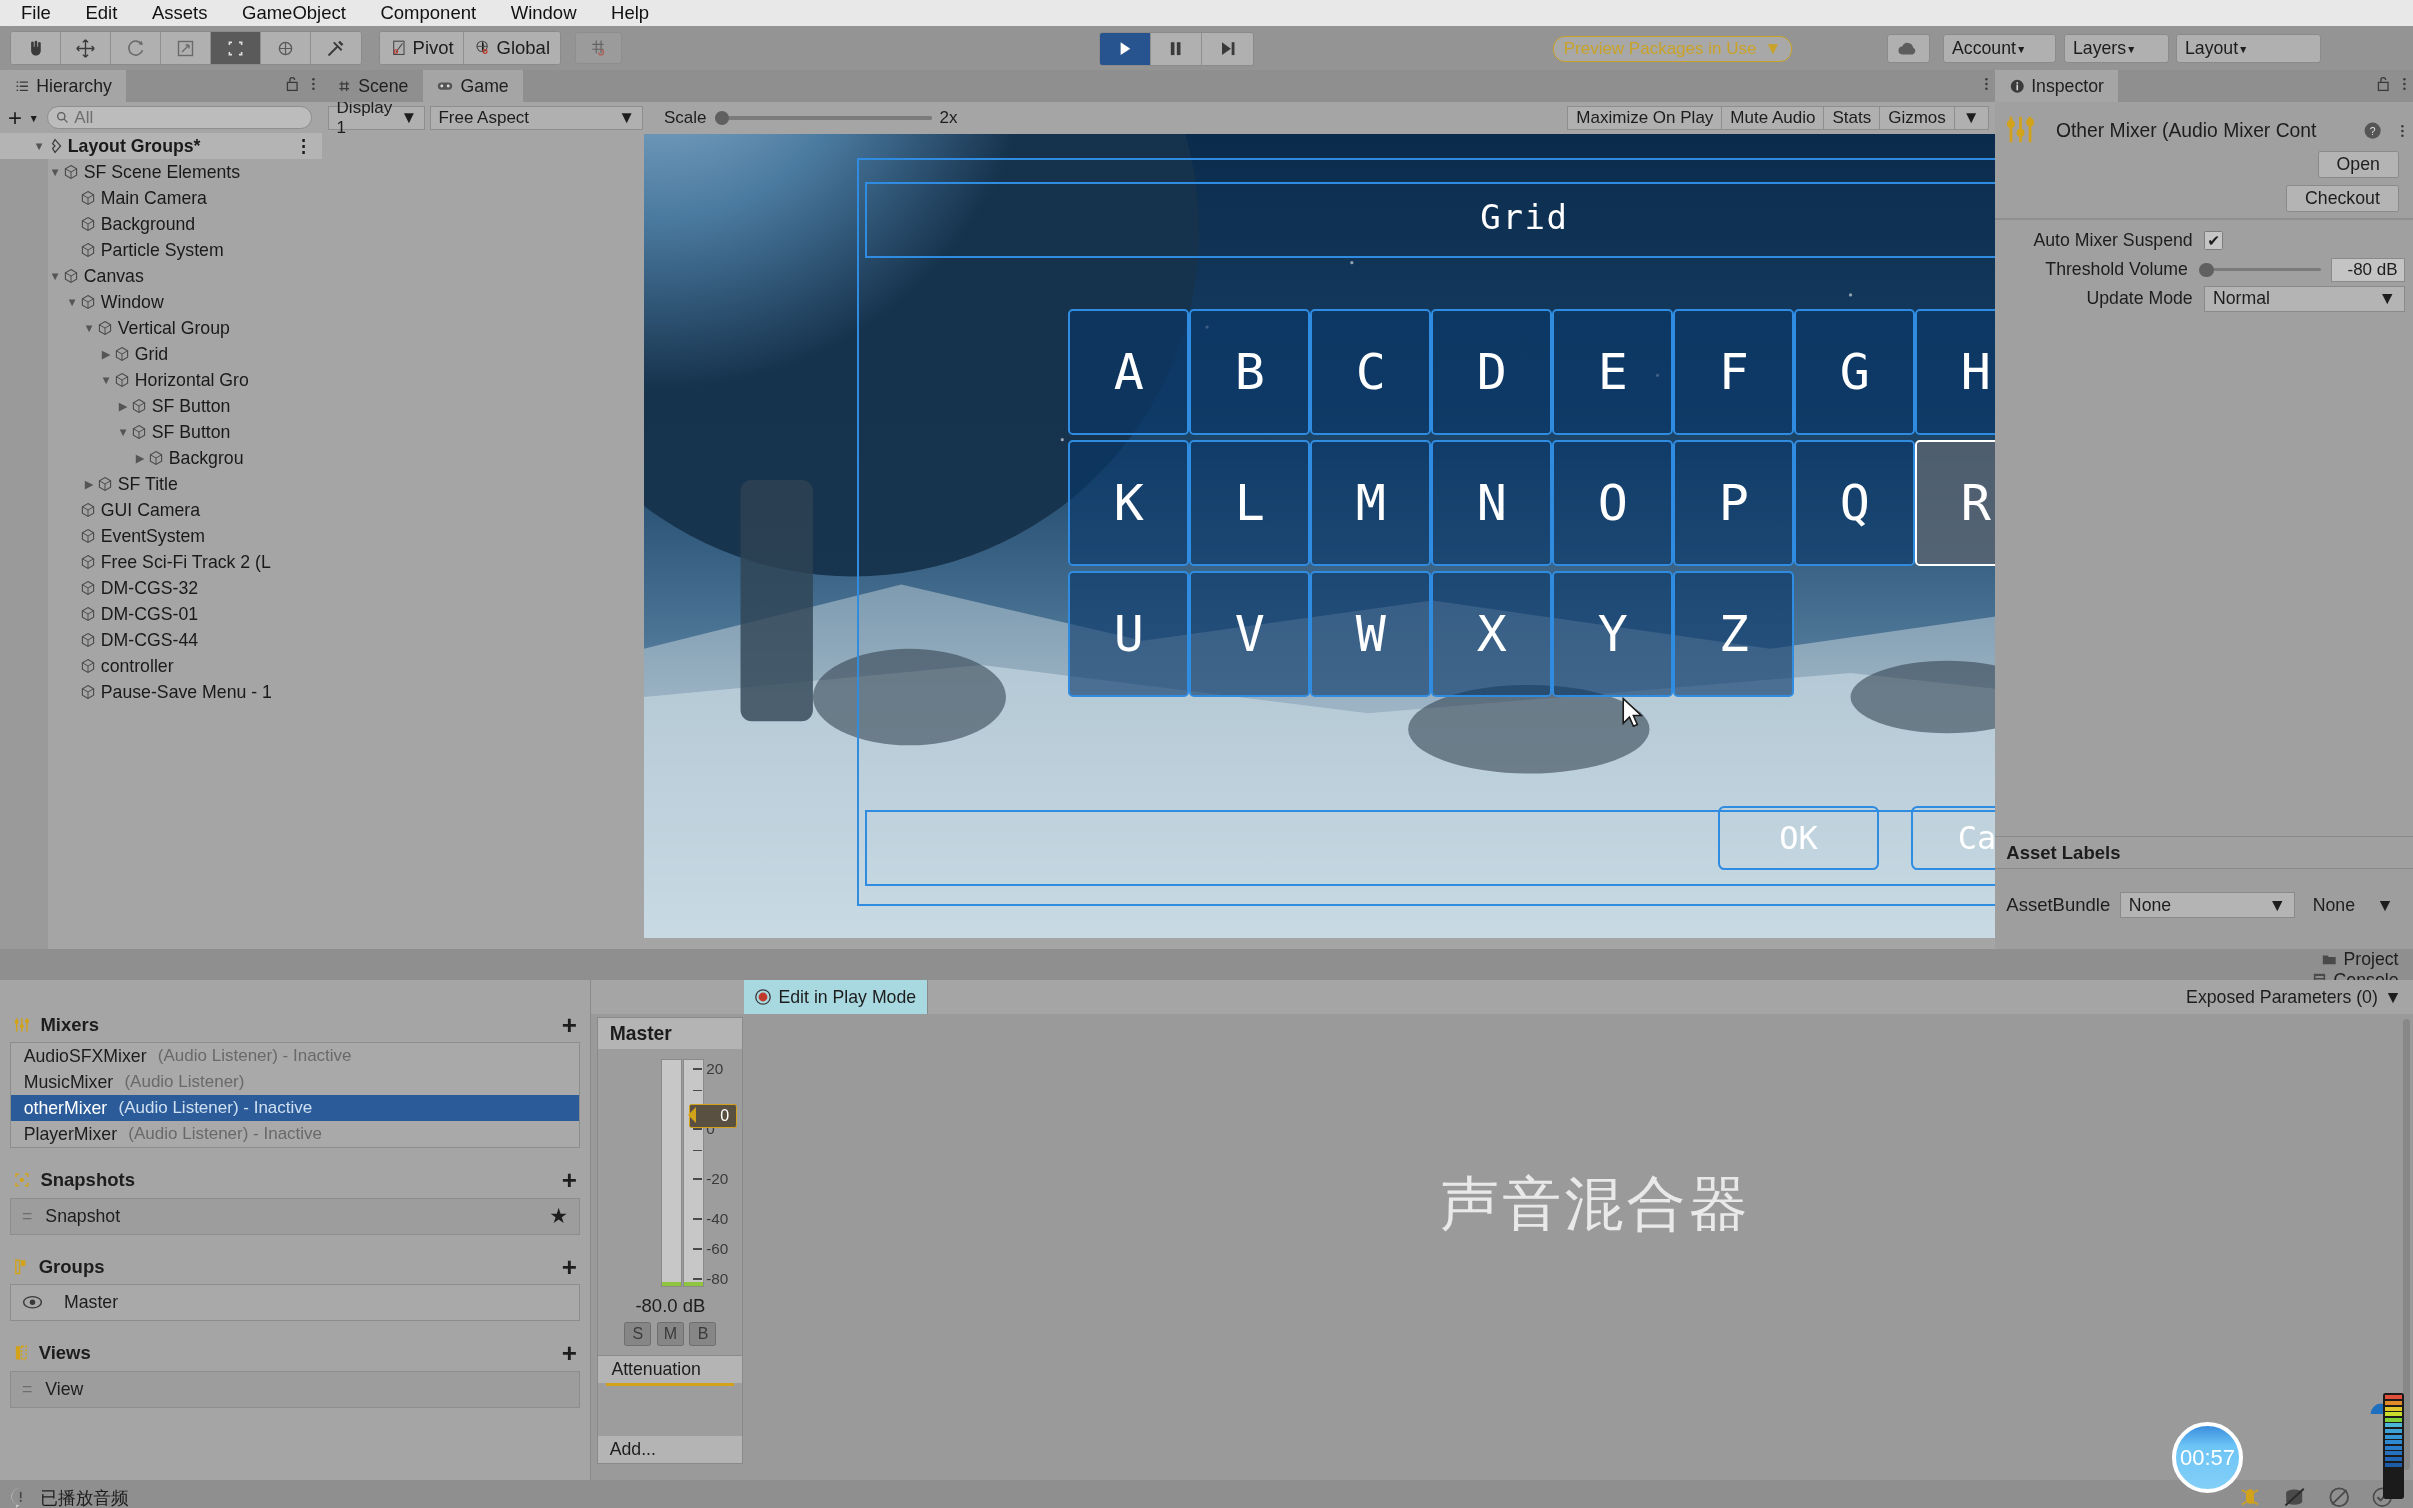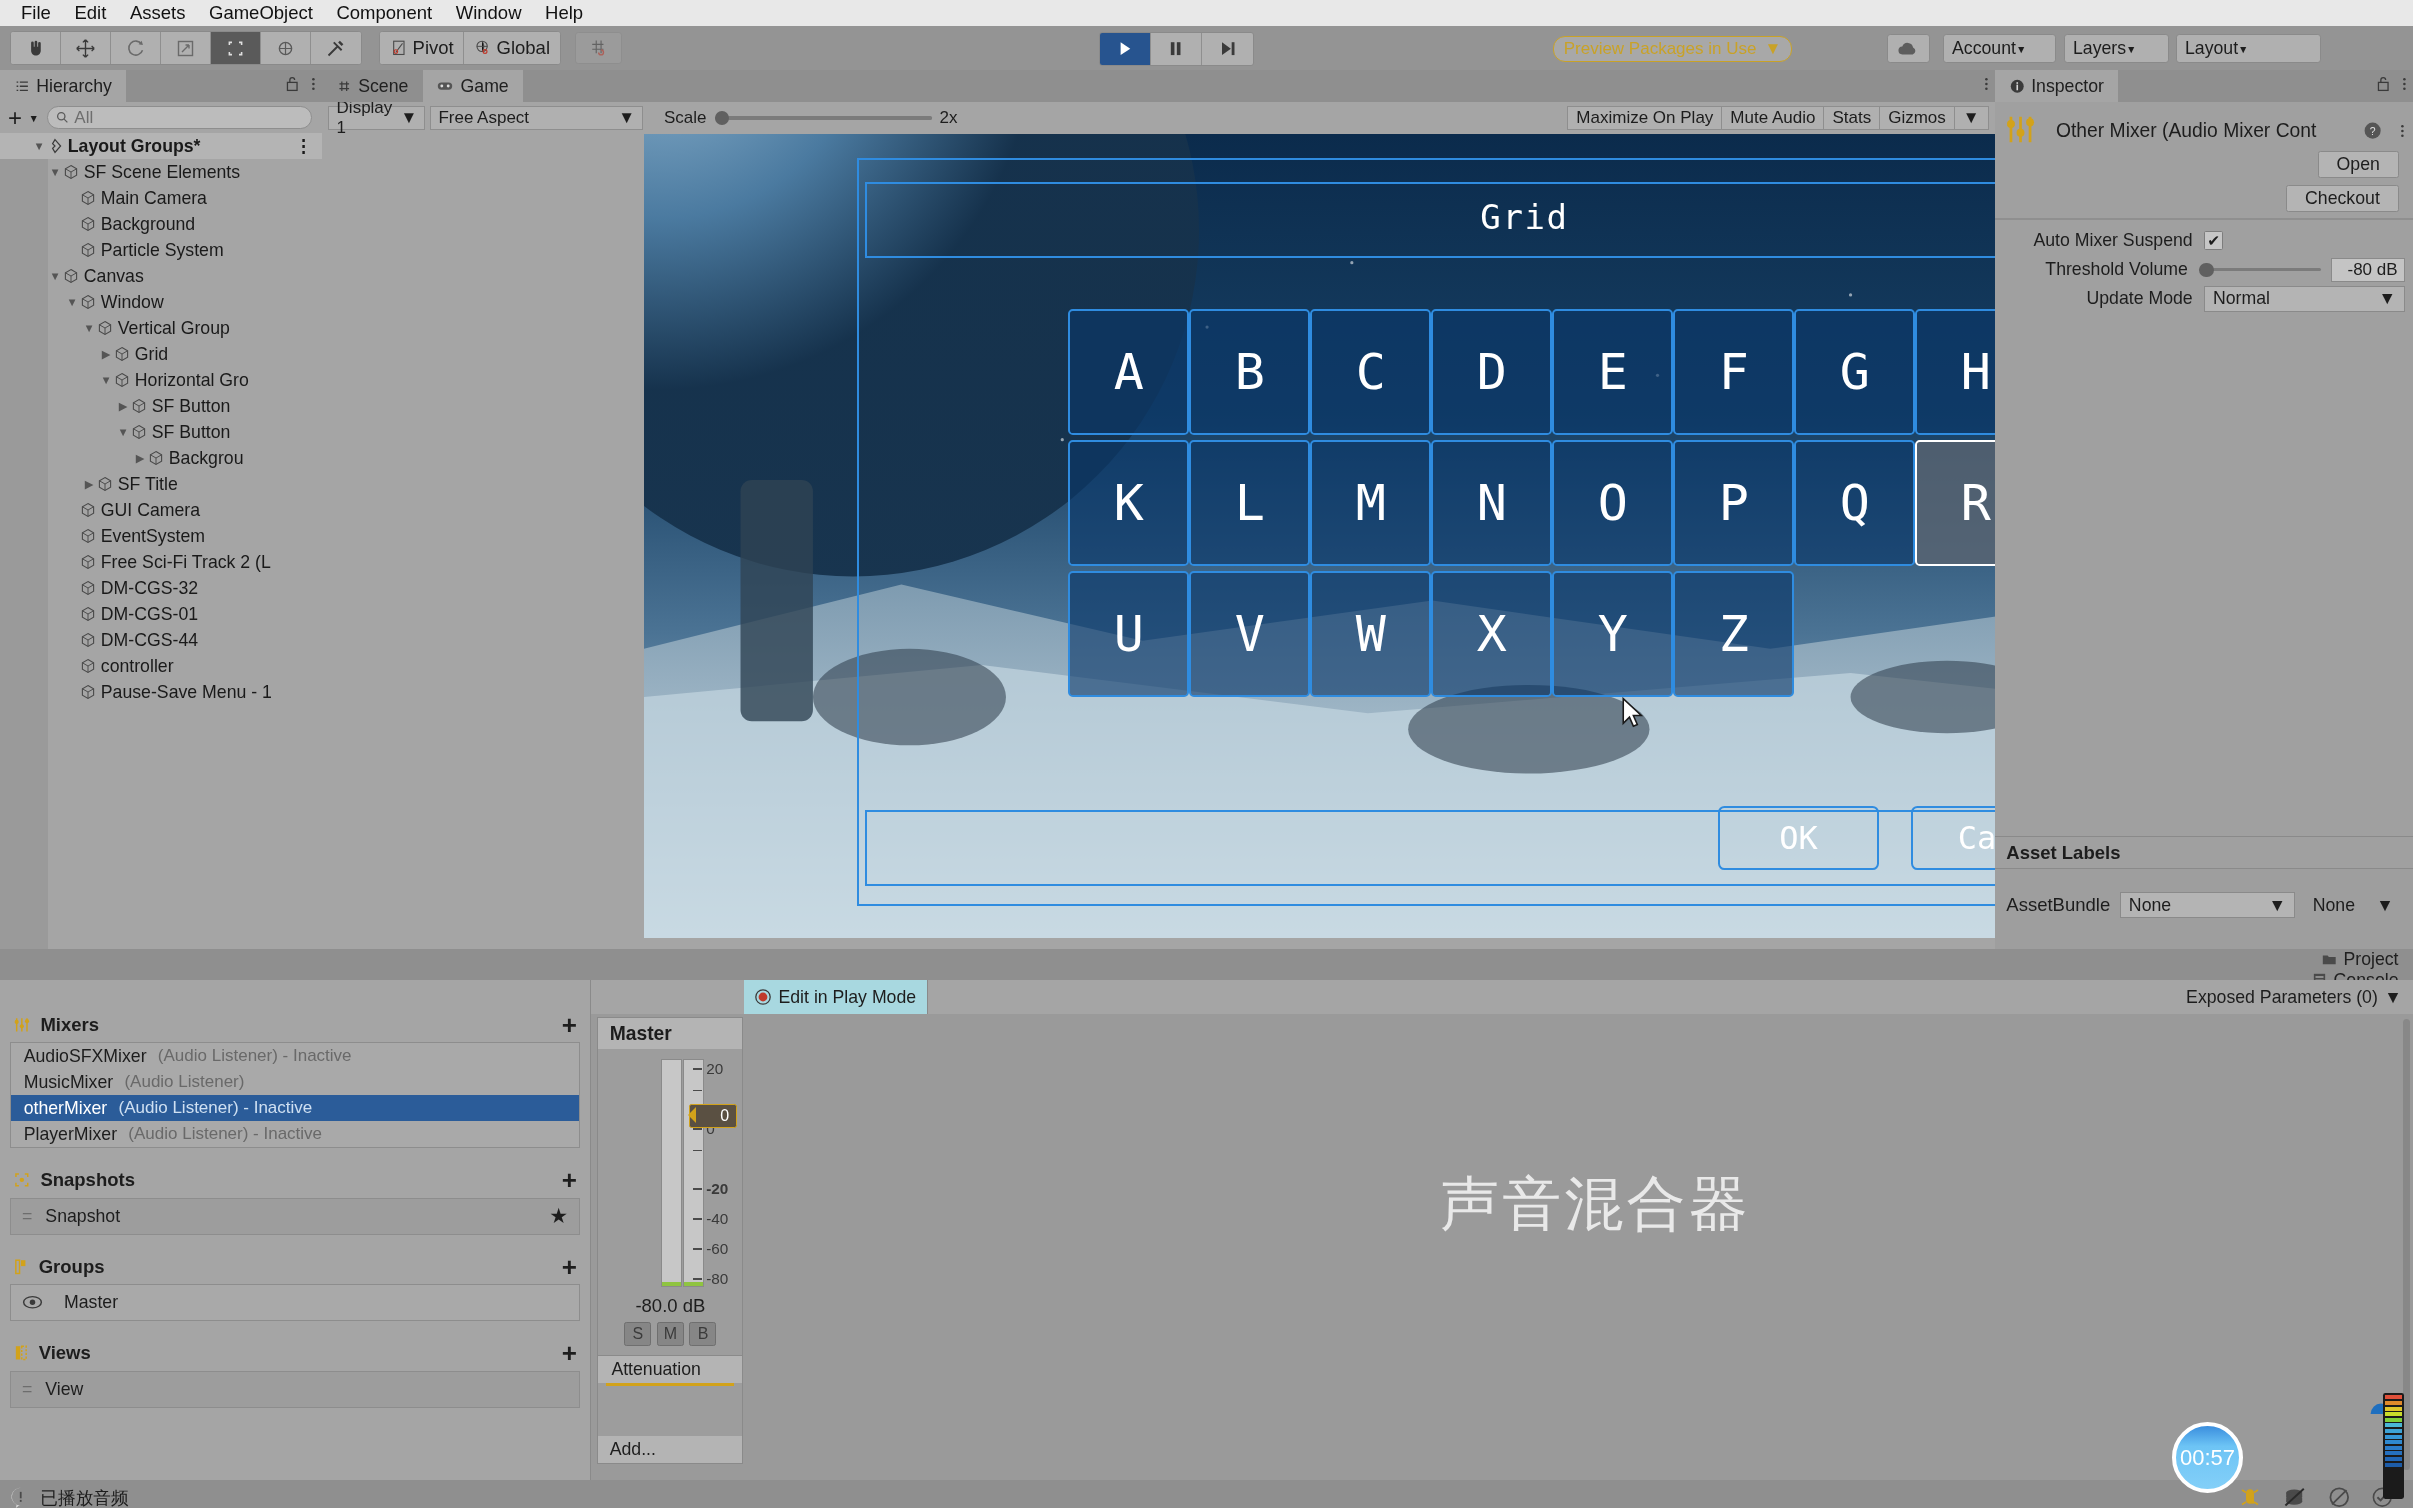--- a/index.html
+++ b/index.html
@@ -1,21 +1,21 @@
 <!DOCTYPE html>
 <html><head>
 <meta charset="utf-8">
 <style>
   * { box-sizing: border-box; margin:0; padding:0; }
   html,body { width:2413px; height:1508px; overflow:hidden; background:#9a9a9a;
     font-family:"Liberation Sans", sans-serif; font-size:18.5px; color:#1d1d1d; }
 
   
   .menubar { height:26px; background:#e8e8e8; display:flex; align-items:center;
-    padding-left:9.7px; gap:1px; }
+    padding-left:9.7px; gap:12px; }
   .menubar .mi { padding:0 11.3px; font-size:18.5px; color:#111; line-height:26px; }
 
   
   .toolbar { height:44px; background:#949494; display:flex; align-items:center;
     padding:0 9.7px; position:relative; }
   .tgroup { display:flex; background:#b0b0b0; border-radius:3.2px; overflow:hidden;
     border:0.8px solid #8a8a8a; }
   .tbtn { width:50px; height:32px; display:flex; align-items:center; justify-content:center;
     border-right:0.8px solid #8f8f8f; background:#b0b0b0; }
   .tbtn:last-child { border-right:none; }
@@ -998,21 +998,21 @@
                 <span></span>
               </div>
               <div class="tick" style="top: 66px;">
                 <i></i>
                 <span>0</span>
               </div>
               <div class="tick" style="top: 96px;">
                 <i></i>
                 <span></span>
               </div>
-              <div class="tick" style="top: 126px; font-weight: bold;">
+              <div class="tick" style="top: 116px;">
                 <i></i>
                 <span>-20</span>
               </div>
               <div class="tick" style="top: 156px;">
                 <i></i>
                 <span>-40</span>
               </div>
               <div class="tick" style="top: 186px;">
                 <i></i>
                 <span>-60</span>

